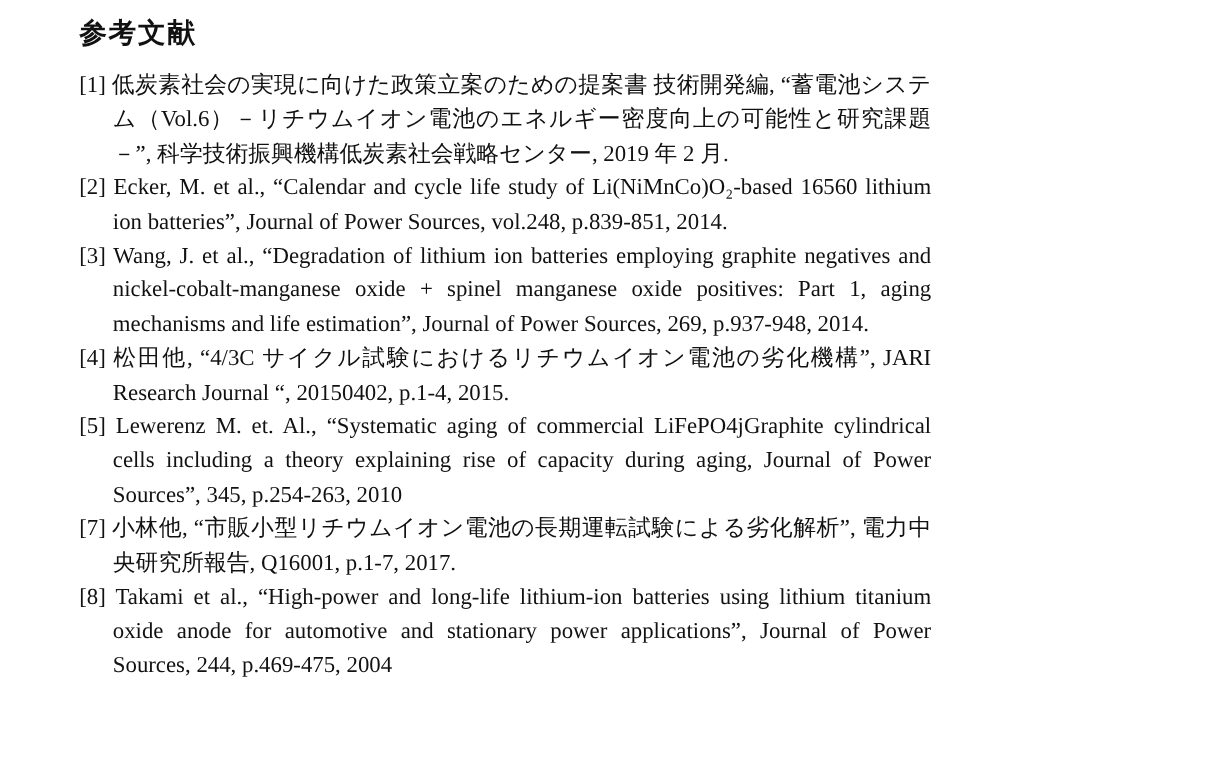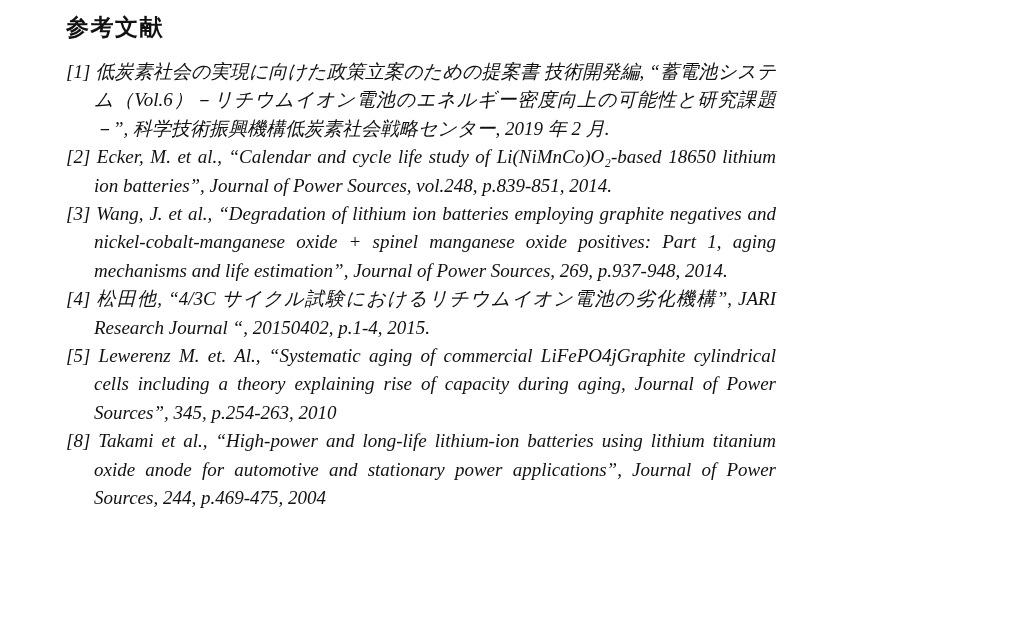--- a/index.html
+++ b/index.html
@@ -24,21 +24,20 @@
     font-family: "Liberation Sans", "DejaVu Sans", sans-serif;
     font-size: 23px;
     font-weight: 700;
     letter-spacing: 1.5px;
     color: #111111;
     margin: 0 0 15px 0;
   }
   .ref-list {
     margin: 0;
     padding: 0;
-    font-style: italic;
   }
   .ref {
     font-family: "Liberation Serif", "DejaVu Serif", serif;
     font-size: 19px;
     line-height: 28.4px;
     color: #111111;
     text-align: justify;
     padding-left: 28px;
     text-indent: -28px;
     margin: 0;
@@ -48,19 +47,20 @@
   }
 </style>
 </head>
 <body>
 
 <main class="page">
   <h1 class="section-title">参考文献</h1>
 
   <div class="ref-list">
     <p class="ref"><span class="ref-label">[1]</span> <span class="ref-text">低炭素社会の実現に向けた政策立案のための提案書 技術開発編, “蓄電池システム（Vol.6）－リチウムイオン電池のエネルギー密度向上の可能性と研究課題－”, 科学技術振興機構低炭素社会戦略センター, 2019 年 2 月.</span></p>
-    <p class="ref"><span class="ref-label">[2]</span> <span class="ref-text">Ecker, M. et al., “Calendar and cycle life study of Li(NiMnCo)O₂-based 18650 lithium ion batteries”, Journal of Power Sources, vol.248, p.839-851, 2014.</span></p>
+    <p class="ref"><span class="ref-label">[2]</span> <span class="ref-text">Ecker, M. et al., “Calendar and cycle life study of Li(NiMnCo)O₂-based 16560 lithium ion batteries”, Journal of Power Sources, vol.248, p.839-851, 2014.</span></p>
     <p class="ref"><span class="ref-label">[3]</span> <span class="ref-text">Wang, J. et al., “Degradation of lithium ion batteries employing graphite negatives and nickel-cobalt-manganese oxide + spinel manganese oxide positives: Part 1, aging mechanisms and life estimation”, Journal of Power Sources, 269, p.937-948, 2014.</span></p>
     <p class="ref"><span class="ref-label">[4]</span> <span class="ref-text">松田他, “4/3C サイクル試験におけるリチウムイオン電池の劣化機構”, JARI Research Journal “, 20150402, p.1-4, 2015.</span></p>
     <p class="ref"><span class="ref-label">[5]</span> <span class="ref-text">Lewerenz M. et. Al., “Systematic aging of commercial LiFePO4jGraphite cylindrical cells including a theory explaining rise of capacity during aging, Journal of Power Sources”, 345, p.254-263, 2010</span></p>
+    <p class="ref"><span class="ref-label">[7]</span> <span class="ref-text">小林他, “市販小型リチウムイオン電池の長期運転試験による劣化解析”, 電力中央研究所報告, Q16001, p.1-7, 2017.</span></p>
     <p class="ref"><span class="ref-label">[8]</span> <span class="ref-text">Takami et al., “High-power and long-life lithium-ion batteries using lithium titanium oxide anode for automotive and stationary power applications”, Journal of Power Sources, 244, p.469-475, 2004</span></p>
   </div>
 </main>
 
 </body></html>

